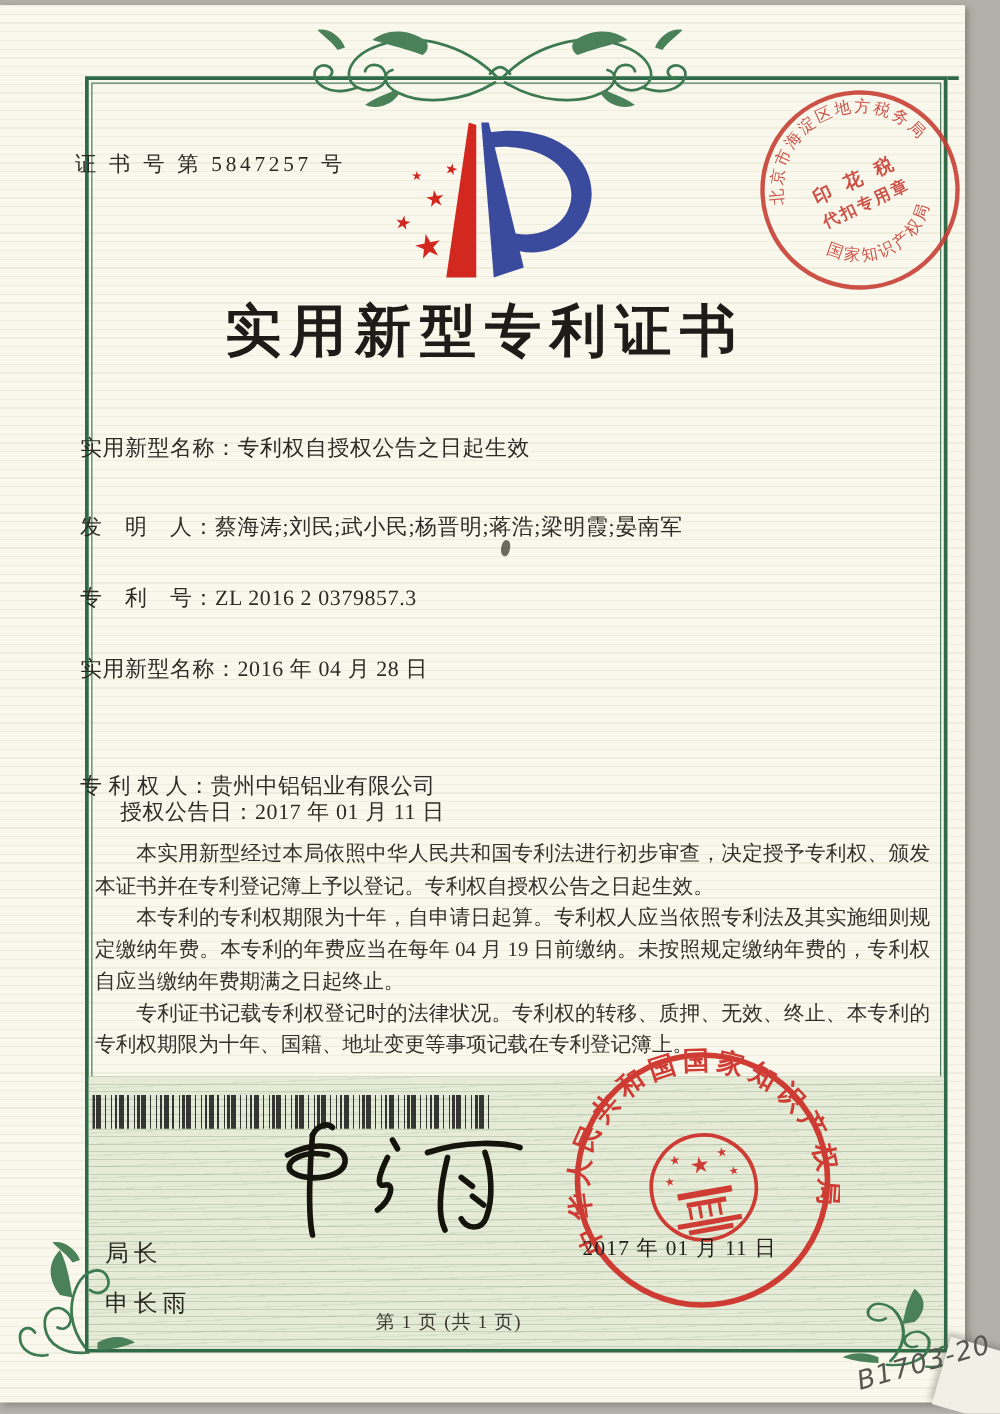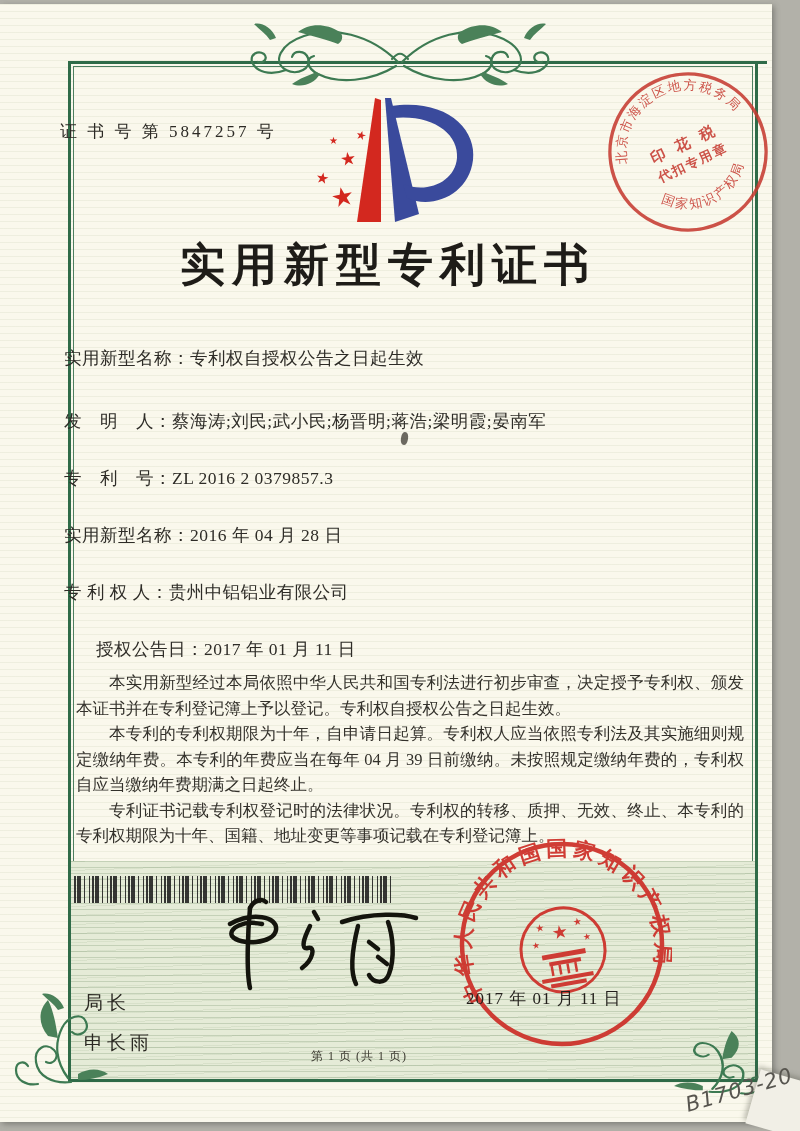--- a/index.html
+++ b/index.html
@@ -23,21 +23,21 @@
   .field-row{position:absolute;left:64px;font-size:17.5px;color:#2e2c27;letter-spacing:0.5px;white-space:nowrap;}
   .field-label{color:#2e2c27;}
   .paras{position:absolute;left:64px;top:666px;width:668px;font-size:16.5px;line-height:25.5px;
     color:#33312b;text-align:justify;margin-left:12px;}
   .paras p{margin:0;text-indent:2em;}
   .barcode{position:absolute;left:74px;top:872px;width:318px;height:27px;opacity:.88;
     background:repeating-linear-gradient(90deg,#1d1d1d 0 2px,rgba(0,0,0,0) 2px 3px,#1d1d1d 3px 7px,rgba(0,0,0,0) 7px 10px,#1d1d1d 10px 11px,rgba(0,0,0,0) 11px 15px,#1d1d1d 15px 16px,rgba(0,0,0,0) 16px 18px);}
   .sig-block{position:absolute;left:84px;top:986px;font-size:19px;letter-spacing:4px;color:#2a2822;}
   .sig-block div{margin-bottom:14px;}
   .seal-date{position:absolute;left:466px;top:983px;font-size:17px;letter-spacing:1px;color:#221f1b;z-index:6;white-space:nowrap;}
-  .footer{position:absolute;left:68px;top:1044px;width:582px;text-align:center;font-size:12px;letter-spacing:1px;color:#3a382f;}
+  .footer{position:absolute;left:68px;top:1044px;width:582px;text-align:center;font-size:15px;letter-spacing:1px;color:#3a382f;}
   .abs{position:absolute;}
   .ink-speck{position:absolute;left:401px;top:428px;width:7px;height:13px;background:#3c3a32;
     opacity:.75;border-radius:45%;transform:rotate(9deg);}
   .corner-curl{position:absolute;left:752px;top:1076px;width:56px;height:56px;background:#f1efe6;
     transform:rotate(16deg);box-shadow:-3px -3px 5px rgba(80,80,70,.35);z-index:2;}
   .handwritten{position:absolute;left:684px;top:1078px;z-index:7;font-family:"DejaVu Sans",sans-serif;
     font-style:italic;font-size:21px;color:#57554f;transform:rotate(-16deg);letter-spacing:1px;}
   svg text{font-family:"Liberation Serif","DejaVu Serif",serif;}
 </style>
 </head>
@@ -110,32 +110,32 @@
     </div>
     <div class="field-row" style="top:405px;">
       <span class="field-label">发　明　人：</span><span>蔡海涛;刘民;武小民;杨晋明;蒋浩;梁明霞;晏南军</span>
     </div>
     <div class="field-row" style="top:462px;">
       <span class="field-label">专　利　号：</span><span>ZL 2016 2 0379857.3</span>
     </div>
     <div class="field-row" style="top:519px;">
       <span class="field-label">实用新型名称：</span><span>2016 年 04 月 28 日</span>
     </div>
-    <div class="field-row" style="top:576px;">
+    <div class="field-row" style="top:612px;">
       <span class="field-label">专 利 权 人：</span><span>贵州中铝铝业有限公司</span>
     </div>
     <div class="field-row" style="top:633px;margin-left:32px;">
       <span class="field-label">授权公告日：</span><span>2017 年 01 月 11 日</span>
     </div>
 
     <div class="ink-speck"></div>
 
     <div class="paras">
       <p>本实用新型经过本局依照中华人民共和国专利法进行初步审查，决定授予专利权、颁发本证书并在专利登记簿上予以登记。专利权自授权公告之日起生效。</p>
-      <p>本专利的专利权期限为十年，自申请日起算。专利权人应当依照专利法及其实施细则规定缴纳年费。本专利的年费应当在每年 04 月 39 日前缴纳。未按照规定缴纳年费的，专利权自应当缴纳年费期满之日起终止。</p>
+      <p>本专利的专利权期限为十年，自申请日起算。专利权人应当依照专利法及其实施细则规定缴纳年费。本专利的年费应当在每年 04 月 19 日前缴纳。未按照规定缴纳年费的，专利权自应当缴纳年费期满之日起终止。</p>
       <p>专利证书记载专利权登记时的法律状况。专利权的转移、质押、无效、终止、本专利的专利权期限为十年、国籍、地址变更等事项记载在专利登记簿上。</p>
     </div>
 
     <div class="barcode"></div>
 
     <div class="sig-block">
       <div>局长</div>
       <div>申长雨</div>
     </div>
 

